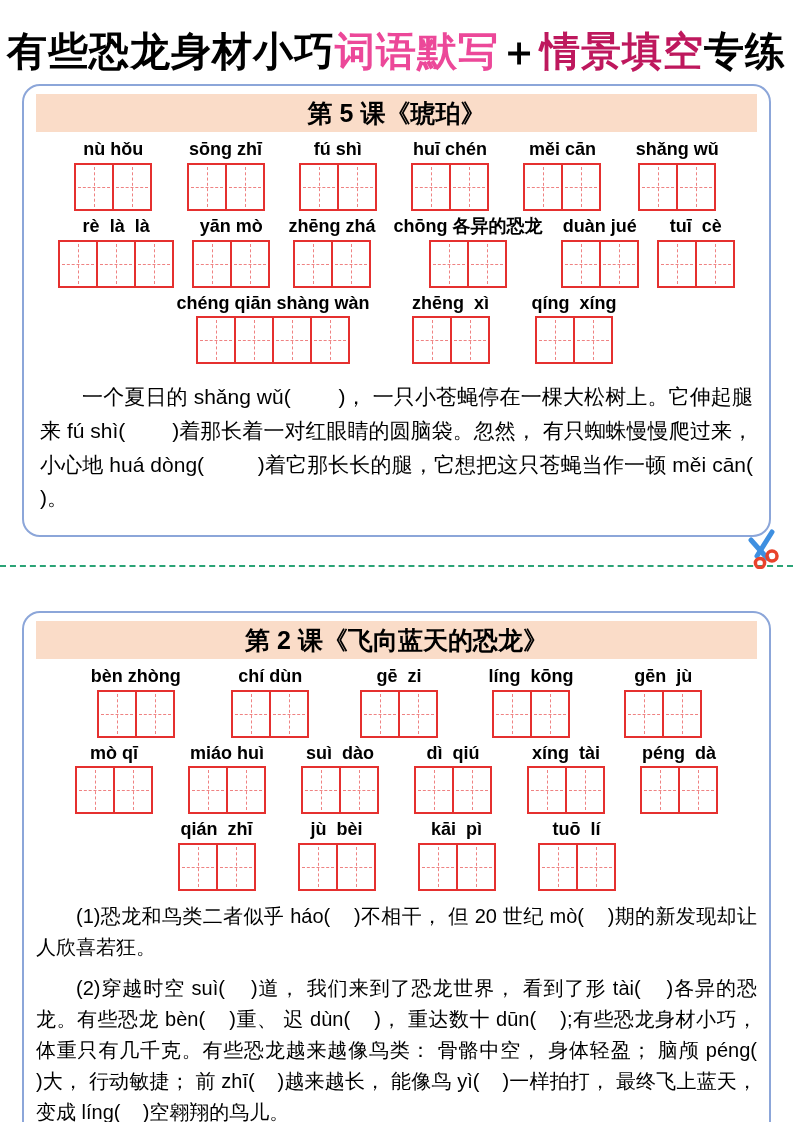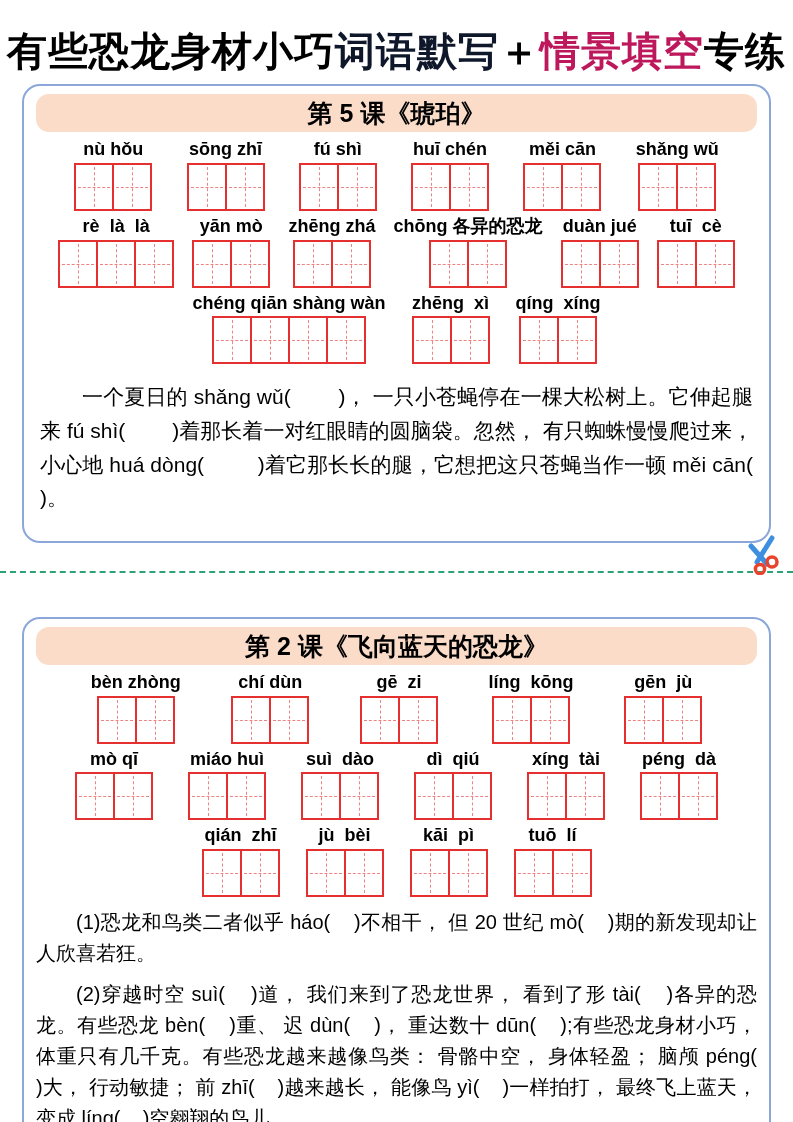--- a/index.html
+++ b/index.html
@@ -11,60 +11,60 @@
     margin:28px 0 10px; text-align:center;
     font-size:40px; font-weight:bold; letter-spacing:1px; line-height:1.15;
   }
   .title span { display:inline; }
   .card {
     margin:0 22px; border:2px solid #8CA6D9; border-radius:18px;
     padding:8px 10px 12px; background:#ffffff;
   }
   .band {
     background:#FADCC8; height:38px; line-height:38px; text-align:center;
-    font-size:25px; font-weight:bold; margin:0 2px 8px; white-space:pre;border-radius:13px;
+    font-size:25px; font-weight:bold; margin:0 2px 8px; white-space:pre;
   }
   .word-row {
     display:flex; justify-content:space-evenly; align-items:flex-end;
     margin-top:6px; padding:0 6px;
   }
-  .word-row.center { justify-content:center; gap:26px; }
+  .word-row.center { justify-content:center; gap:42px; }
   .word { display:flex; flex-direction:column; align-items:center; }
   .pinyin {
     font-size:18px; font-weight:bold; margin-bottom:3px; white-space:pre;
     line-height:1.1;
   }
   .grid { display:flex; border:2px solid #E5302F; background:#fff; }
   .cell { width:36px; height:44px; position:relative; }
   .cell + .cell { border-left:2px solid #E5302F; }
   .cell::before {
     content:""; position:absolute; left:50%; top:2px; bottom:2px;
     border-left:1px dashed #EF8282;
   }
   .cell::after {
     content:""; position:absolute; top:50%; left:2px; right:2px;
     border-top:1px dashed #EF8282;
   }
   .para {
     font-size:21px; line-height:1.6; text-align:justify; text-indent:2em;
-    margin:16px 6px 14px; white-space:pre-wrap;
+    margin:16px 6px 8px; white-space:pre-wrap;
   }
   .card2 .para { font-size:20px; line-height:1.55; margin:10px 2px 0; }
   .divider {
     position:relative; margin:28px 0 44px; height:0;
     border-top:2px dashed #2BA376;
   }
   .scissors { position:absolute; right:8px; top:-38px; width:40px; height:40px; }
 </style>
 </head>
 <body>
 
 <div class="pagewrap">
 
-  <h1 class="title"><span style="color: rgb(0, 0, 0);">有些恐龙身材小巧</span><span style="color: #0f172a;">词语默写</span><span style="color: rgb(0, 0, 0);">＋</span><span style="color: #be185d;">情景填空</span><span style="color: rgb(0, 0, 0);">专练</span></h1>
+  <h1 class="title"><span style="color: rgb(0, 0, 0);">有些恐龙身材小巧</span><span style="color: #ec4899;">词语默写</span><span style="color: rgb(0, 0, 0);">＋</span><span style="color: #be185d;">情景填空</span><span style="color: rgb(0, 0, 0);">专练</span></h1>
 
   <section class="card">
     <div class="band">第 5 课《琥珀》</div>
     <div class="word-row">
         <div class="word">
           <div class="pinyin">nù hǒu</div>
           <div class="grid">
             <div class="cell"></div>
             <div class="cell"></div>
           </div>

